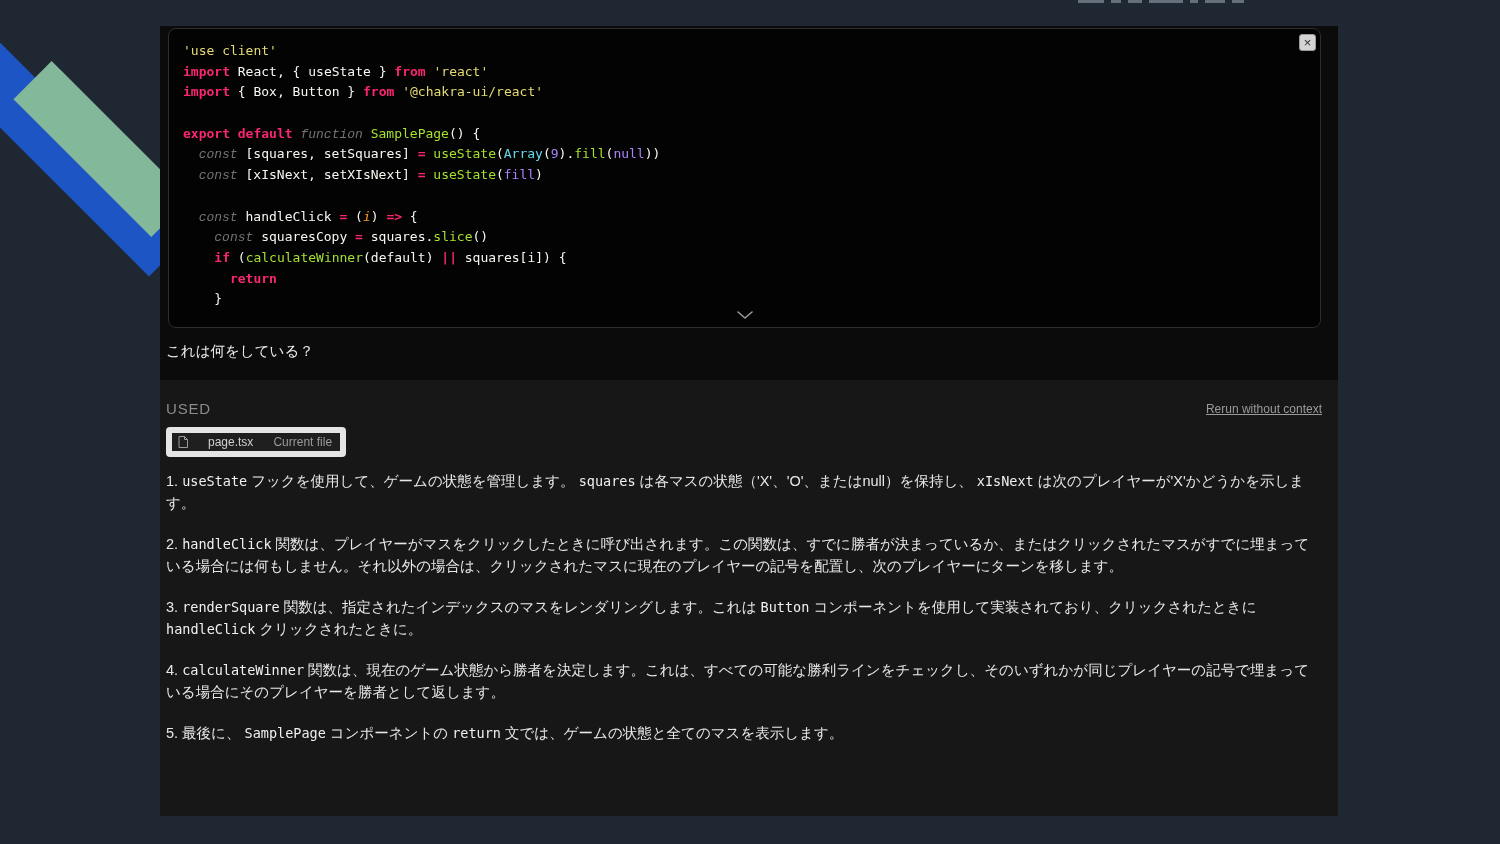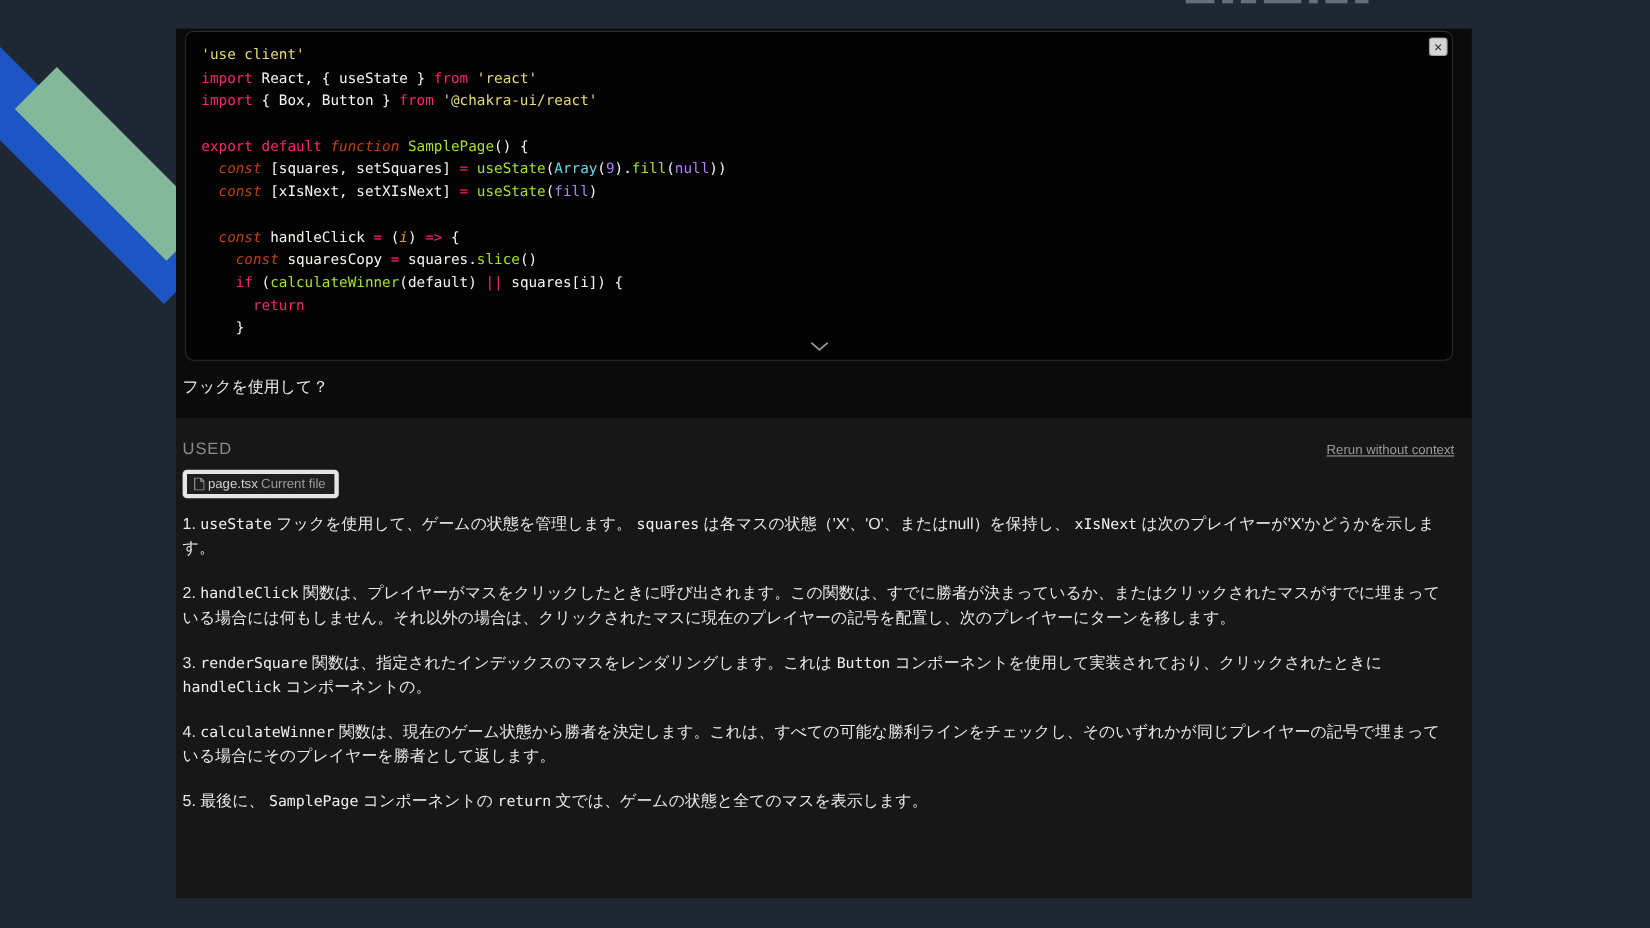--- a/index.html
+++ b/index.html
@@ -60,22 +60,22 @@
     border: 1px solid #2d2d2d;
     border-radius: 8px;
     overflow: hidden;
   }
   .code-lines {
     padding: 12px 14px 0 14px;
     font-family: "DejaVu Sans Mono", "Liberation Mono", monospace;
     font-size: 13px;
   }
   .code-line { white-space: pre; height: 20.7px; line-height: 20.7px; }
-  .tk-kw    { color: #f92672; }
-  .tk-type  { color: #c2410c; font-style: italic; }
+  .tk-kw    { color: #f92672; font-weight: bold; }
+  .tk-type  { color: #737373; font-style: italic; font-family: Liberation Mono, monospace; }
   .tk-cls   { color: #66d9ef; }
   .tk-fn    { color: #a6e22e; }
   .tk-str   { color: #e6db74; }
   .tk-num   { color: #ae81ff; }
   .tk-param { color: #fd971f; font-style: italic; }
   .tk-pl    { color: #f8f8f2; }
   .chevron-row {
     position: absolute; left: 0; right: 0; bottom: 3px;
     text-align: center; background: transparent; border: 0; width: 100%;
     cursor: pointer; padding: 2px 0;
@@ -99,22 +99,22 @@
     margin-bottom: 10px;
   }
   .used-label {
     font-size: 15px; color: #8b8b8b; letter-spacing: 0.8px;
   }
   .rerun-link {
     font-size: 12px; color: #9b9b9b; text-decoration: underline; cursor: pointer;
   }
   .chip-row { margin-bottom: 14px; }
   .file-chip {
-    display: inline-flex; align-items: center; gap: 3px;
-    border: 4px solid #e5e5e5; border-radius: 4px;
+    display: inline-flex; align-items: center; gap: 20px;
+    border: 6px solid #e5e5e5; border-radius: 4px;
     background: #1f1f1f; padding: 2px 8px 2px 6px;
     font-size: 12px; cursor: pointer;
   }
   .file-chip .fname { color: #d0d0d0; }
   .file-chip .ftag  { color: #9a9a9a; }
 
   .response-body { }
   .resp-p {
     font-size: 14.5px; line-height: 21.5px; color: #e8e8e8;
     margin: 0 0 20px 0; max-width: 1158px;
@@ -164,21 +164,21 @@
           <div class="code-line"><span class="tk-pl">      </span><span class="tk-kw">return</span></div>
           <div class="code-line"><span class="tk-pl">    }</span></div>
         </div>
       <button class="chevron-row">
         <svg width="16" height="8" viewBox="0 0 16 8">
           <polyline points="1,1 8,7 15,1" fill="none" stroke="#9a9a9a" stroke-width="1.6" stroke-linecap="round" stroke-linejoin="round"></polyline>
         </svg>
       </button>
     </div>
 
-    <div class="question">フックを使用して？</div>
+    <div class="question">これは何をしている？</div>
 
     <div class="response-section">
 
       <div class="context-bar">
         <span class="used-label">USED</span>
         <a class="rerun-link">Rerun without context</a>
       </div>
 
       <div class="chip-row">
         <span class="file-chip">
@@ -187,21 +187,21 @@
             <path d="M6.5 0.5 V3.5 H9.5" fill="none" stroke="#9a9a9a" stroke-width="1"></path>
           </svg>
           <span class="fname">page.tsx</span>
           <span class="ftag">Current file</span>
         </span>
       </div>
 
       <div class="response-body">
           <p class="resp-p"><span>1. </span><code>useState</code><span> フックを使用して、ゲームの状態を管理します。 </span><code>squares</code><span> は各マスの状態（'X'、'O'、またはnull）を保持し、 </span><code>xIsNext</code><span> は次のプレイヤーが'X'かどうかを示します。</span></p>
           <p class="resp-p"><span>2. </span><code>handleClick</code><span> 関数は、プレイヤーがマスをクリックしたときに呼び出されます。この関数は、すでに勝者が決まっているか、またはクリックされたマスがすでに埋まっている場合には何もしません。それ以外の場合は、クリックされたマスに現在のプレイヤーの記号を配置し、次のプレイヤーにターンを移します。</span></p>
-          <p class="resp-p"><span>3. </span><code>renderSquare</code><span> 関数は、指定されたインデックスのマスをレンダリングします。これは </span><code>Button</code><span> コンポーネントを使用して実装されており、クリックされたときに </span><code>handleClick</code><span> コンポーネントの。</span></p>
+          <p class="resp-p"><span>3. </span><code>renderSquare</code><span> 関数は、指定されたインデックスのマスをレンダリングします。これは </span><code>Button</code><span> コンポーネントを使用して実装されており、クリックされたときに </span><code>handleClick</code><span> クリックされたときに。</span></p>
           <p class="resp-p"><span>4. </span><code>calculateWinner</code><span> 関数は、現在のゲーム状態から勝者を決定します。これは、すべての可能な勝利ラインをチェックし、そのいずれかが同じプレイヤーの記号で埋まっている場合にそのプレイヤーを勝者として返します。</span></p>
           <p class="resp-p"><span>5. 最後に、 </span><code>SamplePage</code><span> コンポーネントの </span><code>return</code><span> 文では、ゲームの状態と全てのマスを表示します。</span></p>
         </div>
 
     </div>
 
   </div>
 
 </div>
 

